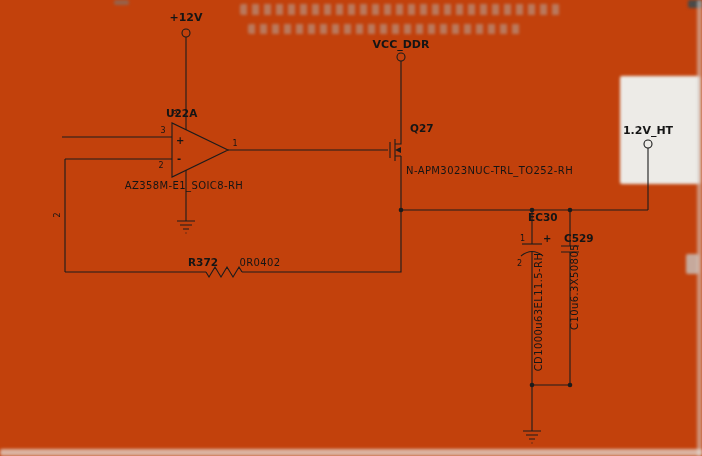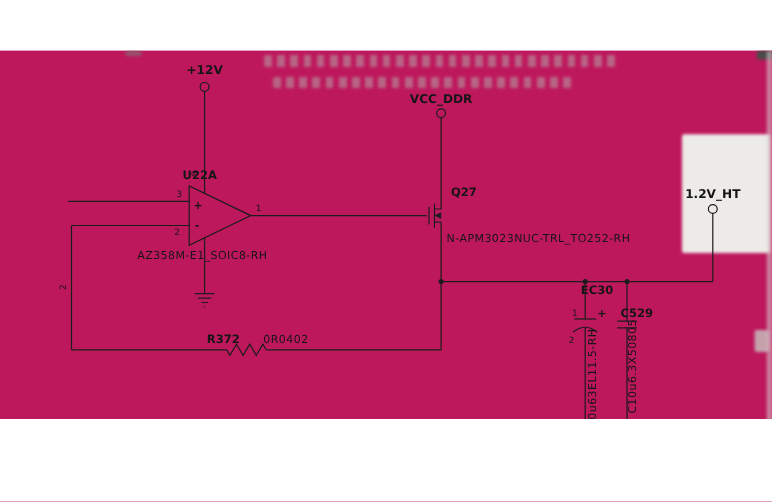--- a/index.html
+++ b/index.html
@@ -1,23 +1,22 @@
 <!DOCTYPE html>
 <html><head>
 <meta charset="utf-8">
 <style>
   html,body{margin:0;padding:0;}
   body{background:#ffffff;}
   #stage{
     position:relative;
-    width:702px;height:335px;
-    background:#be185d;
+    width:702px;height:456px;
+    background:#c2410c;
     overflow:hidden;
     font-family:"DejaVu Sans", sans-serif;
-    margin-top:46px;
   }
   svg{position:absolute;left:0;top:0;}
   .w{stroke:#1c1c1c;stroke-width:1.1;fill:none;stroke-linecap:butt;}
   .dot{fill:#1c1c1c;stroke:none;}
   .pad{stroke:#1c1c1c;stroke-width:1.1;fill:none;}
   text{fill:#151515;stroke:none;font-family:"DejaVu Sans", sans-serif;}
   .net{font-size:11px;font-weight:600;}
   .ref{font-size:10.5px;font-weight:600;}
   .part{font-size:10px;font-weight:400;letter-spacing:.4px;}
   .pin{font-size:8px;font-weight:400;}

